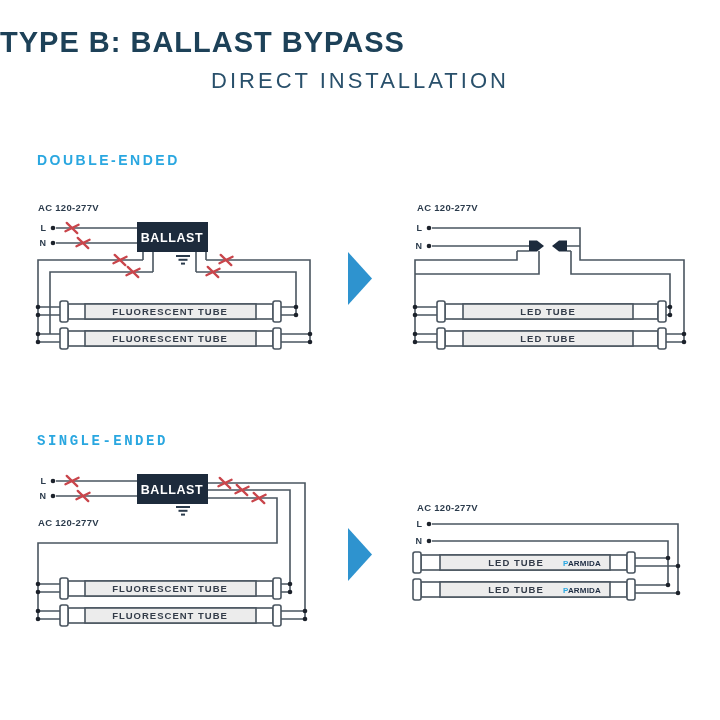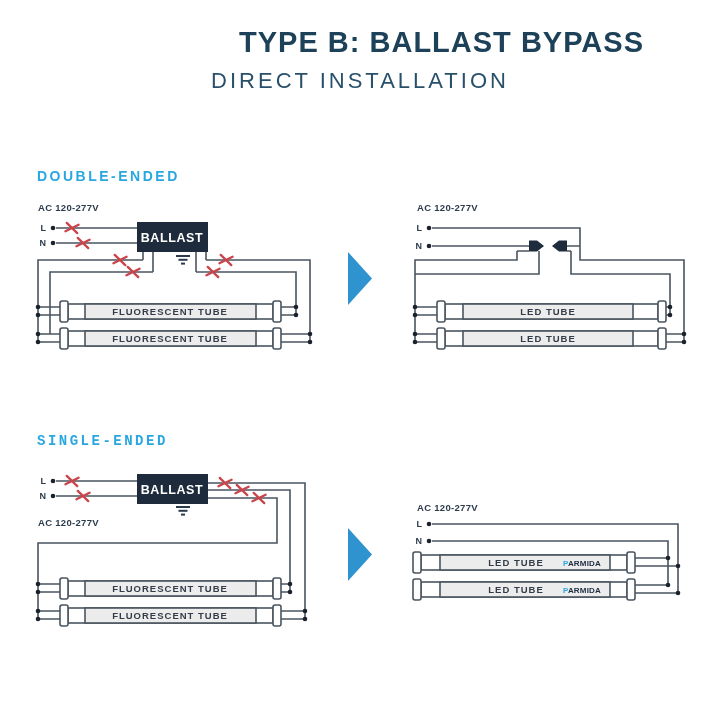--- a/index.html
+++ b/index.html
@@ -1,24 +1,24 @@
 <!DOCTYPE html>
 <html><head>
 <meta charset="utf-8">
 <style>
   html,body{margin:0;padding:0;background:#ffffff;}
   .canvas{position:relative;width:720px;height:720px;background:#ffffff;overflow:hidden;
           font-family:"Liberation Sans",sans-serif;}
-  .title{position:absolute;left:0;top:26px;width:644px;text-align:right;
+  .title{position:absolute;left:0;top:26px;width:644px;text-align:left;
          font-size:29px;font-weight:bold;letter-spacing:1px;color:#1d4158;}
   .subtitle{position:absolute;left:0;top:68px;width:720px;text-align:center;
          font-size:22px;font-weight:400;letter-spacing:3px;color:#29506b;}
   .section-heading{position:absolute;left:37px;font-size:14px;font-weight:bold;
          letter-spacing:2.5px;color:#2aa7e0;}
-  .h-double{top:168px;}
+  .h-double{top:152px;}
   .h-single{top:433px;font-family:Liberation Mono, monospace;}
   svg.diagram{position:absolute;left:0;top:0;}
   
   text{font-family:"Liberation Sans",sans-serif;}
   .lbl{font-size:9px;font-weight:bold;fill:#2b3b4c;}
   .volt{font-size:9.5px;font-weight:bold;fill:#2b3b4c;letter-spacing:0.3px;}
   .tube-lbl{font-size:9.5px;font-weight:bold;fill:#333c49;letter-spacing:1px;text-anchor:middle;}
   .ballast-lbl{font-size:12.5px;font-weight:bold;fill:#ffffff;letter-spacing:0.6px;text-anchor:middle;}
   .brand{font-size:8px;font-weight:bold;letter-spacing:0.2px;}
   .wire{stroke:#4a5560;stroke-width:1.6;fill:none;}

